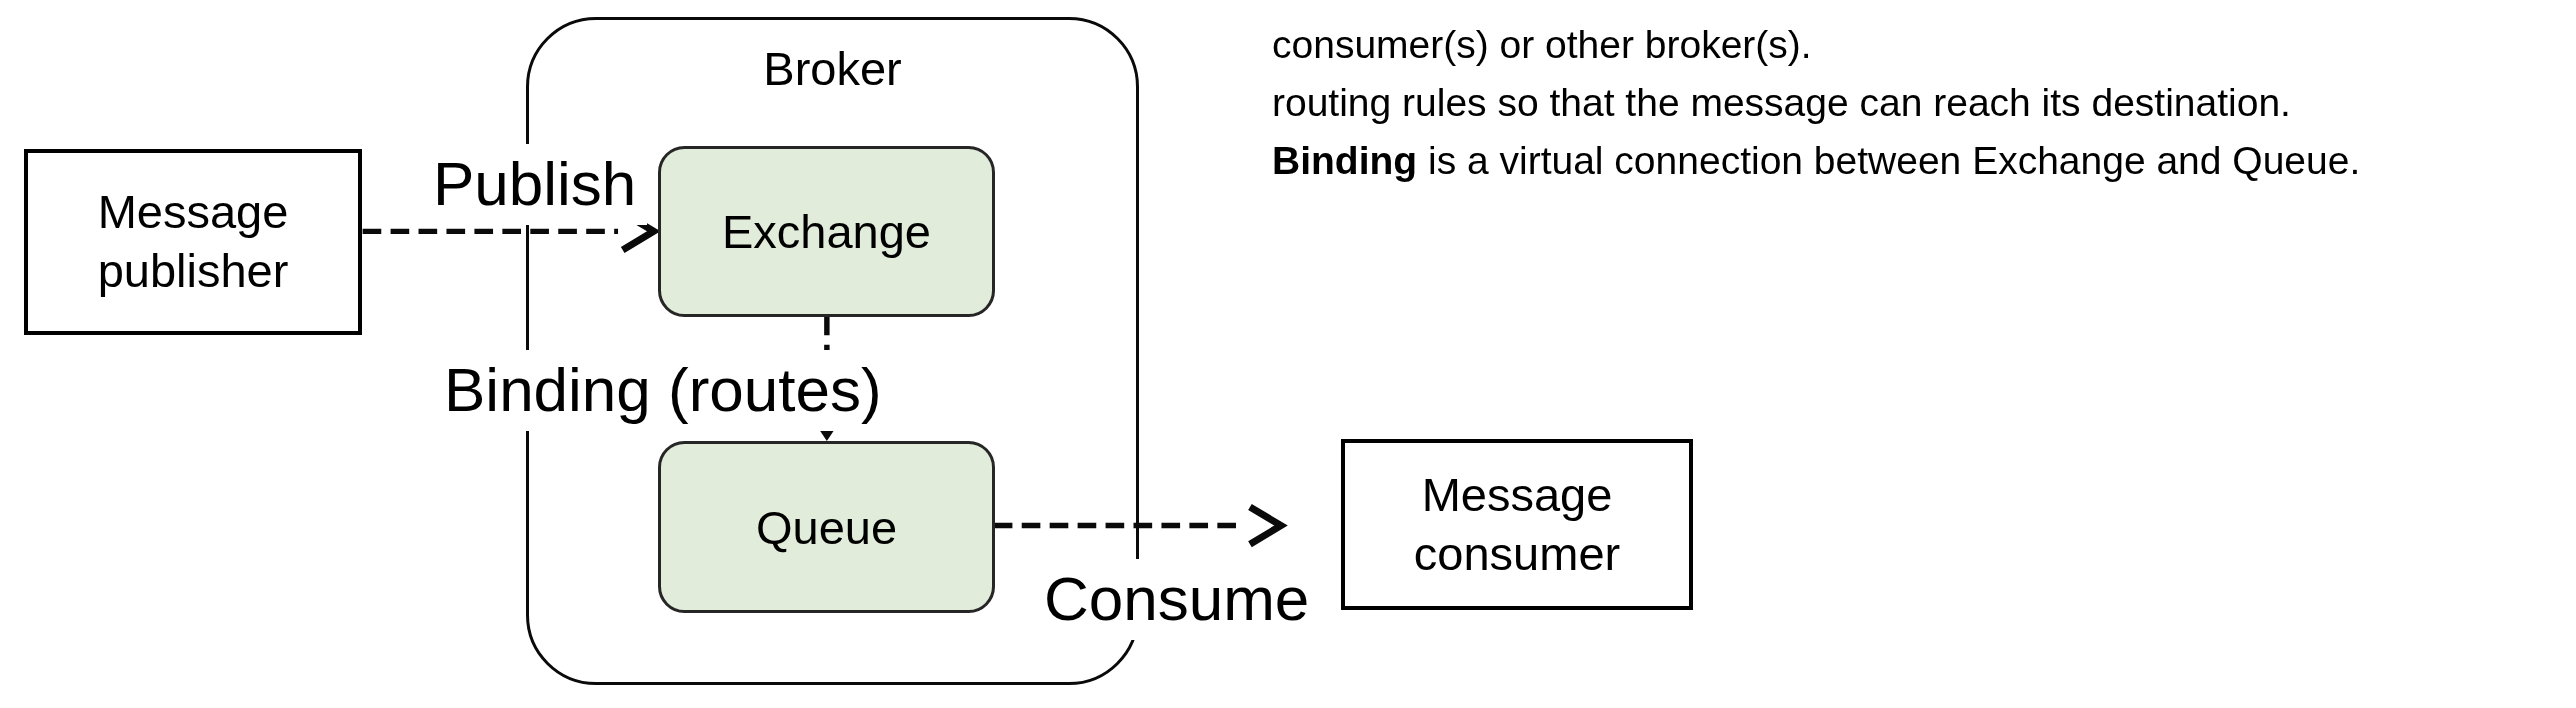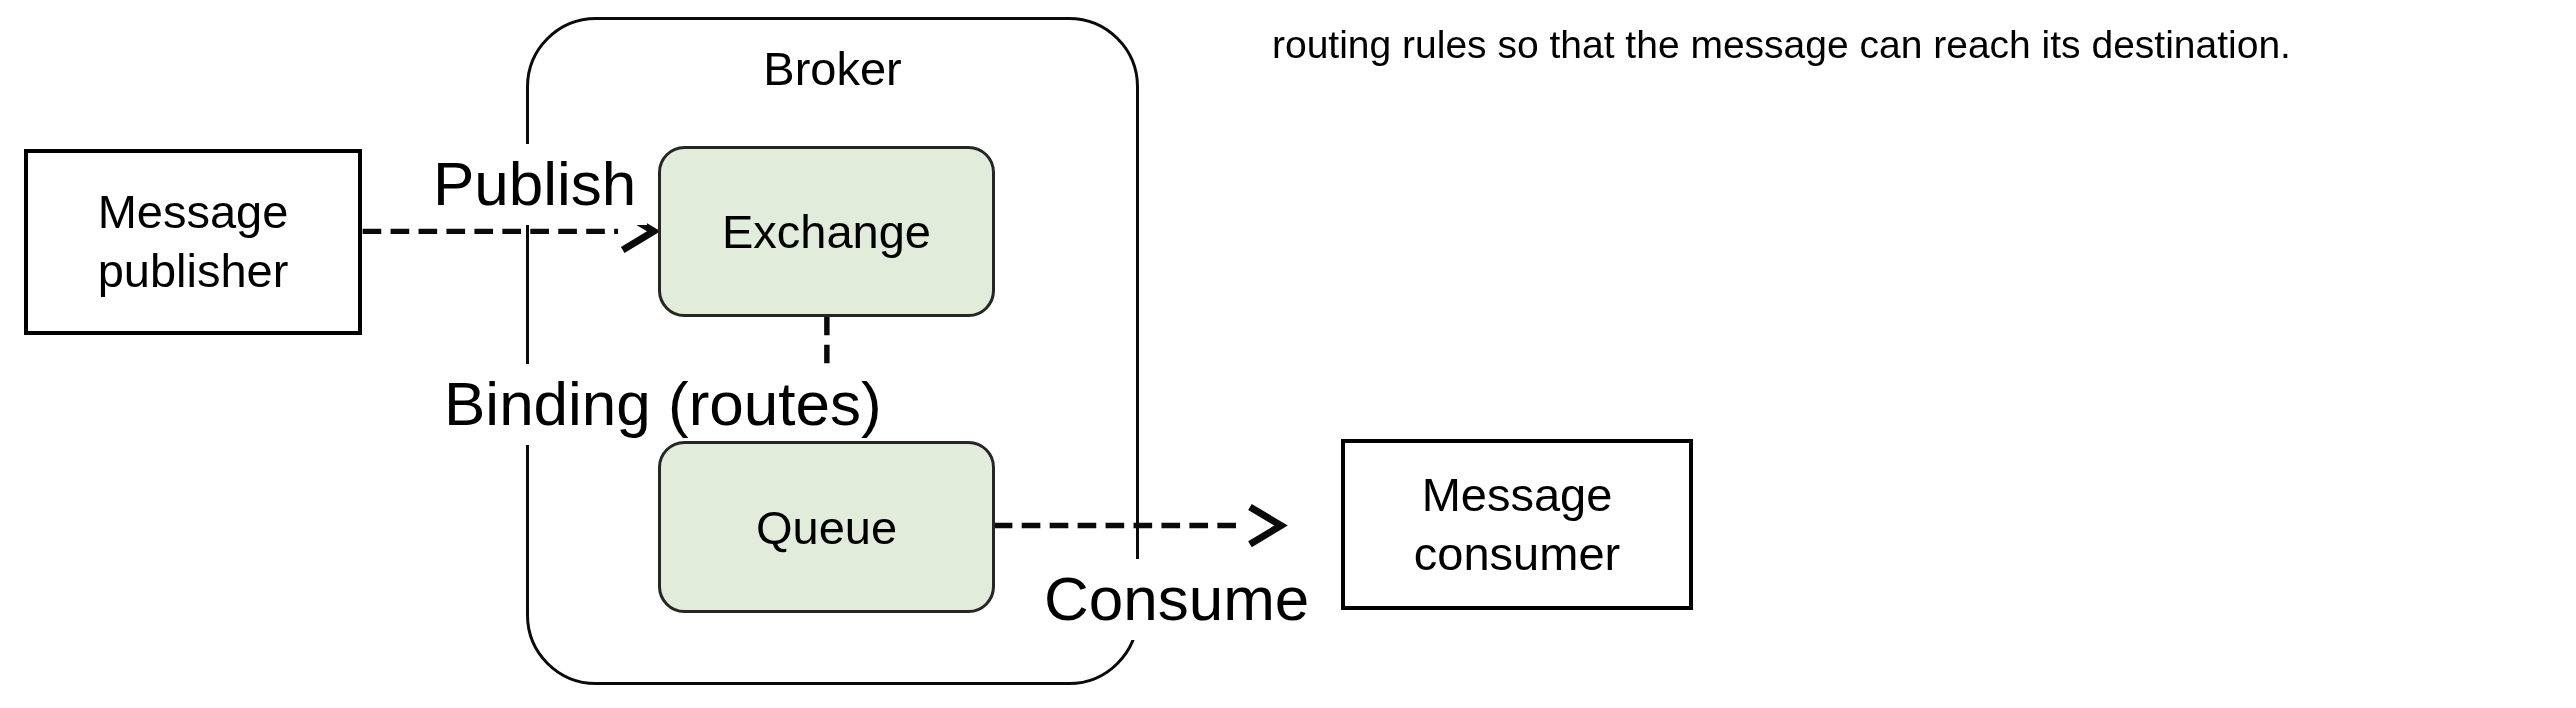--- a/index.html
+++ b/index.html
@@ -47,21 +47,21 @@
   .exchange{left:658px;top:146px;width:337px;height:171px;}
   .queue{left:658px;top:441px;width:337px;height:172px;}
   
   .arrows{position:absolute;left:0;top:0;z-index:2;}
   
   .flabel{
     position:absolute;background:#fff;font-size:62px;line-height:1.1;
     padding:6.2px 11px;z-index:3;white-space:nowrap;
   }
   .publish-label{left:422px;top:144px;}
-  .binding-label{left:433px;top:364px;}
+  .binding-label{left:433px;top:350px;}
   .consume-label{left:1033px;top:559px;}
   
   .desc{
     position:absolute;left:1272px;top:15.5px;width:1303px;z-index:1;
     font-size:39px;line-height:58px;
   }
   .desc .line{white-space:nowrap;}
   .desc strong{font-weight:700;}
 </style>
 </head>
@@ -101,17 +101,19 @@
 
   <div class="node queue">
     <div>Queue</div>
   </div>
 
   <div class="rect-box consumer">
     <div class="wrap">Message consumer</div>
   </div>
 
   <div class="desc">
+    <div class="line"><strong></strong><span>consumer(s) or other broker(s).</span></div>
     <div class="line"><strong></strong><span>routing rules so that the message can reach its destination.</span></div>
+    <div class="line"><strong>Binding</strong><span> is a virtual connection between Exchange and Queue.</span></div>
   </div>
 
 </div>
 
 
 </body></html>

